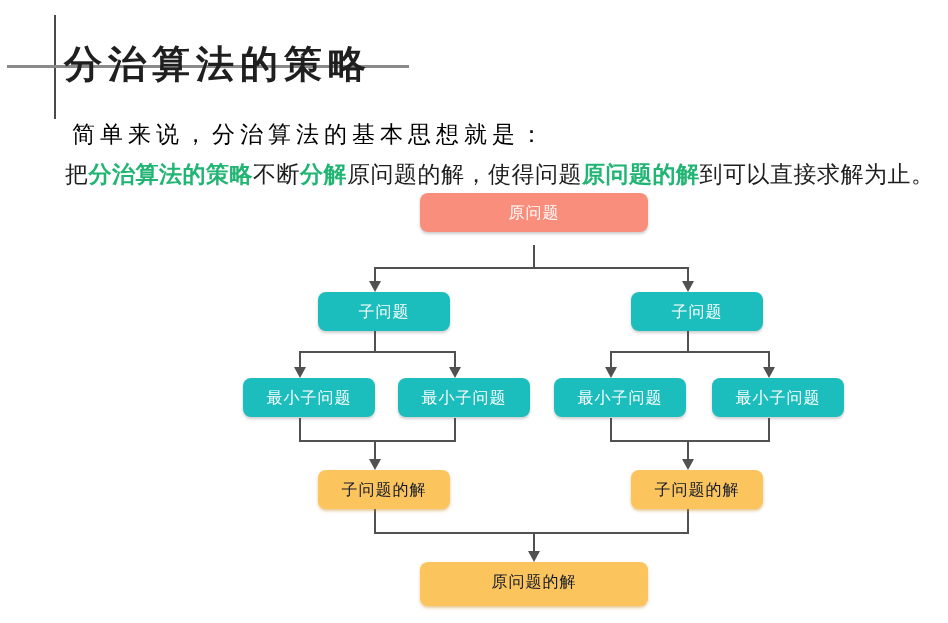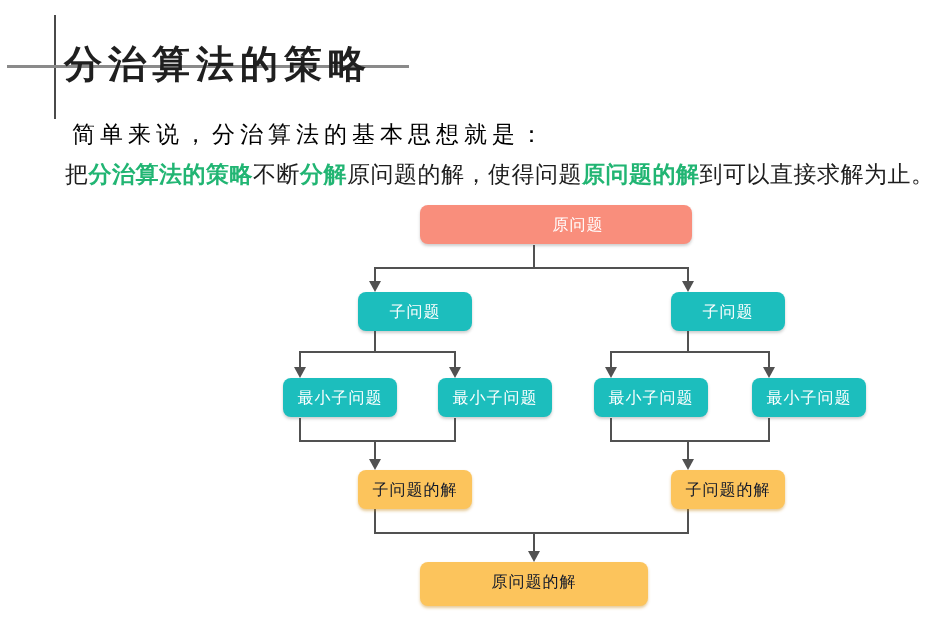--- a/index.html
+++ b/index.html
@@ -29,22 +29,22 @@
   .connectors{position:absolute;left:0;top:0;pointer-events:none;}
   .node{
     position:absolute;border-radius:8px;text-align:center;
     font-size:16px;letter-spacing:1px;white-space:nowrap;
     box-shadow:0 2px 3px rgba(80,80,80,0.28);
   }
   .node--red{background:#f98e7c;color:#ffffff;}
   .node--teal{background:#1cbebd;color:#ffffff;}
   .node--yellow{background:#fcc45c;color:#0f172a;box-shadow:0 2px 3px rgba(200,140,30,0.45);}
   .w-wide{width:228px;height:39px;line-height:39px;}
-  .w-mid{width:114px;height:39px;line-height:39px;margin-left:40px;}
-  .n-root{left:420px;top:205px;padding-left:44px;}
+  .w-mid{width:132px;height:39px;line-height:39px;}
+  .n-root{left:420px;top:193px;}
   .n-sub-l{left:318px;top:292px;}
   .n-sub-r{left:631px;top:292px;}
   .n-min1{left:243px;top:378px;}
   .n-min2{left:398px;top:378px;}
   .n-min3{left:554px;top:378px;}
   .n-min4{left:712px;top:378px;}
   .n-sol-l{left:318px;top:470px;}
   .n-sol-r{left:631px;top:470px;}
   .n-final{left:420px;top:562px;height:44px;line-height:40px;}
 </style>

